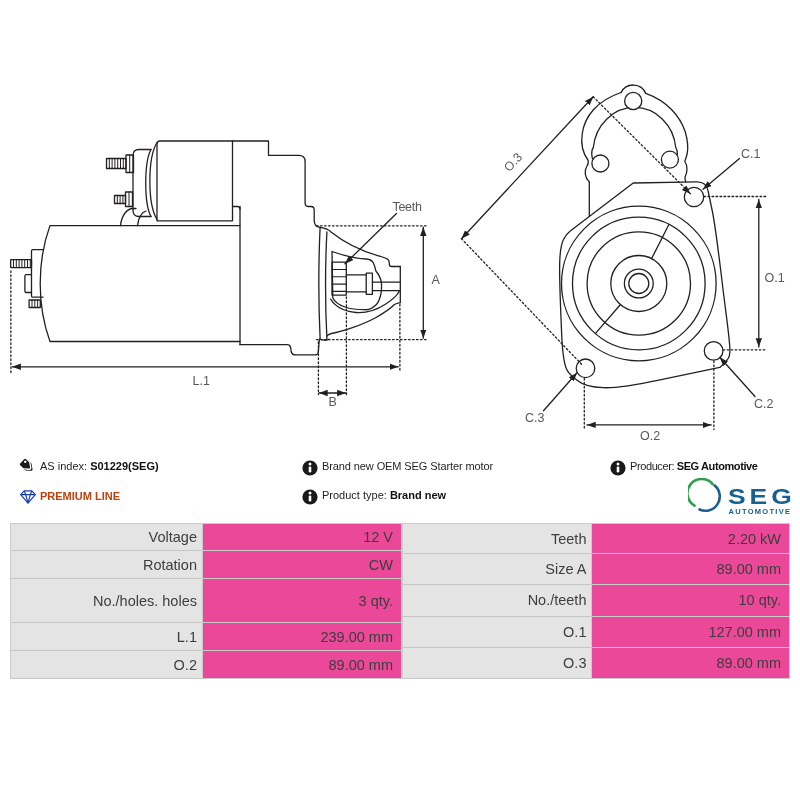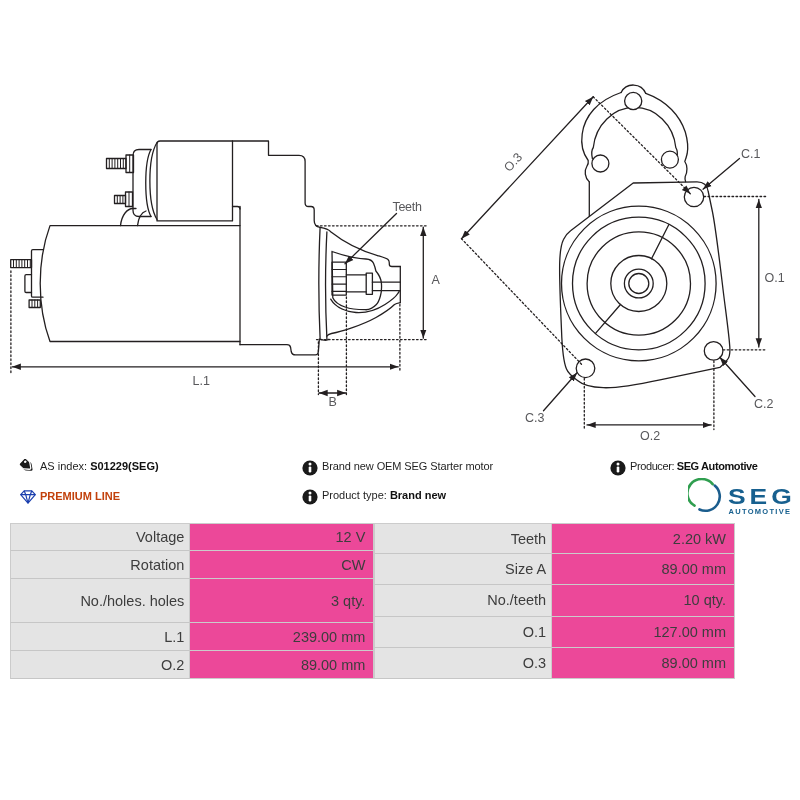--- a/index.html
+++ b/index.html
@@ -1,21 +1,21 @@
 <!DOCTYPE html>
 <html><head>
 <meta charset="utf-8">
 <style>
 html,body{margin:0;padding:0;width:800px;height:800px;background:#ffffff;font-family:"Liberation Sans",sans-serif;}
 .abs{position:absolute;}
 #draw{position:absolute;left:0;top:0;}
 .hdr{position:absolute;font-size:11px;color:#1f1f1f;white-space:nowrap;}
 .hdr b{color:#111;}
 .blue{color:#c2410c;font-weight:bold;}
-#tbl{position:absolute;left:10px;top:523px;width:725px;display:flex;}
+#tbl{position:absolute;left:10px;top:523px;width:780px;display:flex;}
 .t{border-collapse:separate;border-spacing:0;}
 .t td{font-size:14.5px;color:#3d3d3d;text-align:right;padding:2px 8px;border:1px solid #cbcbcb;vertical-align:middle;}
 .t td.l{background:#e4e4e4;border-bottom-color:#c6c6c6;padding-right:5px;}
 .t td.v{background:#ec4899;}
 .t tr td{border-top:none;}
 .t tr:first-child td{border-top:1px solid #cccccc;}
 .t td+td{border-left:none;}
 </style>
 </head>
 <body>

